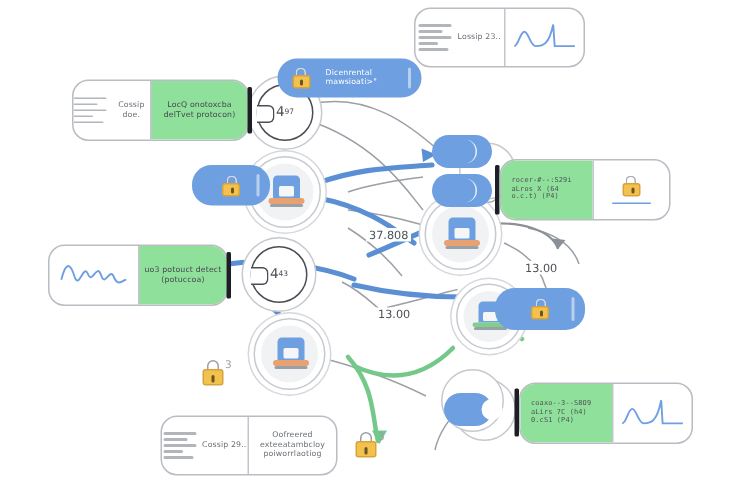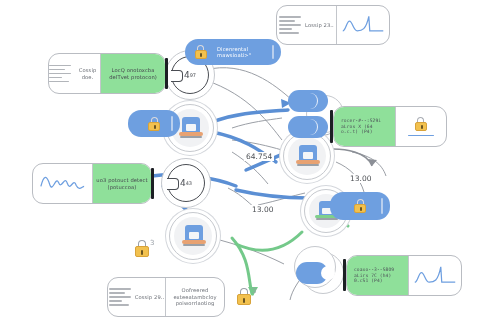--- a/index.html
+++ b/index.html
@@ -345,17 +345,17 @@
       <span class="micro mono">aLirs        7C (h4)</span>
       <span class="micro mono">            0.cS1 (P4)</span>
     </div>
     <div class="half" style="width:54px;">
       <svg class="spark" viewBox="0 0 54 34">
         <path d="M6,24 C9,24 10,14 13,14 C16,14 17,24 21,24 C26,24 30,23 33,8 L34,24 L48,24" fill="none" stroke="#6e9fe0" stroke-width="1.3"></path>
       </svg>
     </div>
   </div>
 
-  <span class="elabel" style="left:244px;top:152px;">64.754</span>
+  <span class="elabel" style="left:244px;top:152px;">37.808</span>
   <span class="elabel" style="left:348px;top:174px;">13.00</span>
   <span class="elabel" style="left:250px;top:205px;">13.00</span>
 
 </div>
 
 </body></html>

